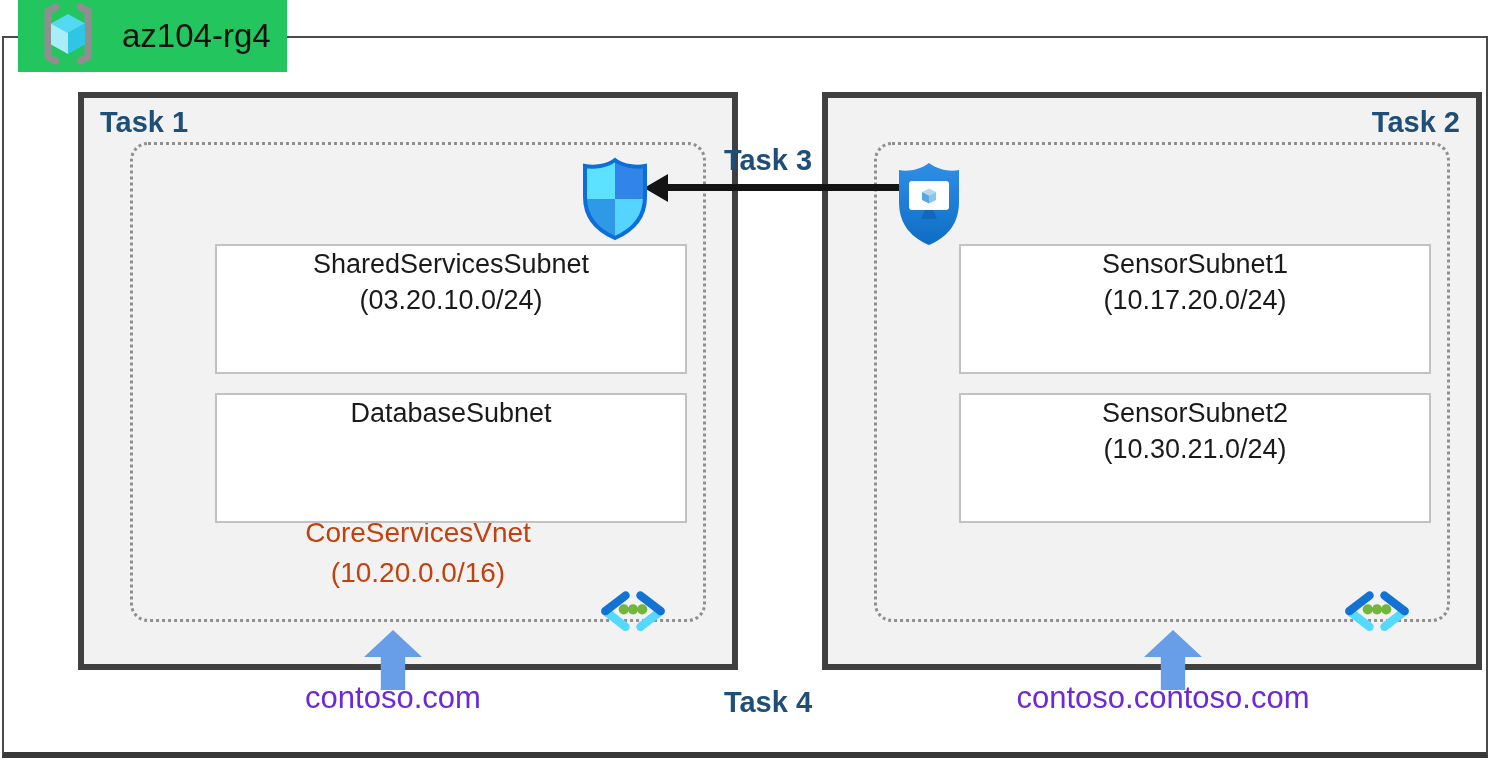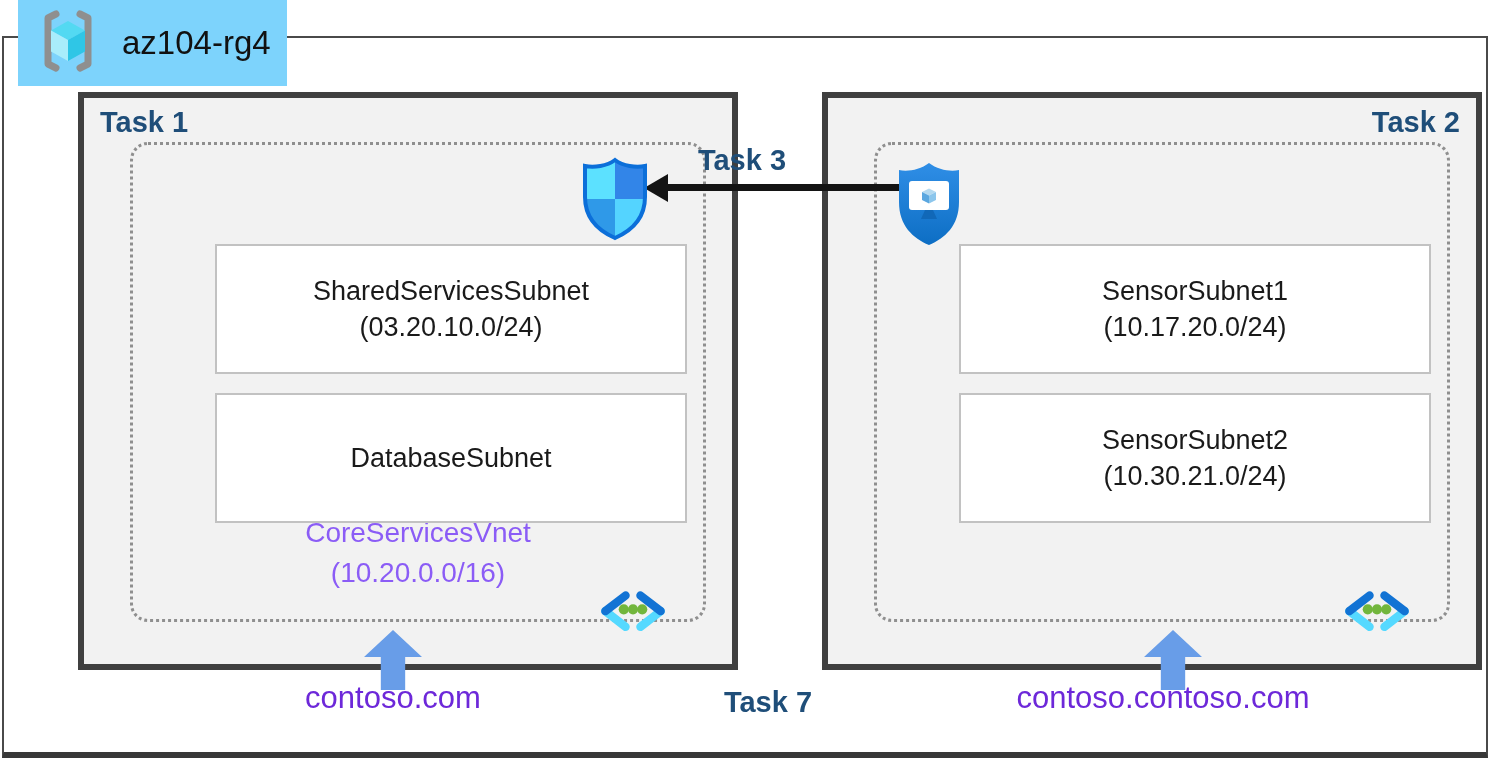--- a/index.html
+++ b/index.html
@@ -2,57 +2,57 @@
 <html><head>
 <meta charset="utf-8">
 <style>
   html,body{margin:0;padding:0;background:#fff;}
   #stage{position:relative;width:1490px;height:762px;background:#ffffff;overflow:hidden;
          font-family:"Liberation Sans", sans-serif;color:#1a1a1a;}
 
   
   .rg-frame{position:absolute;left:2px;top:36px;width:1482px;height:714px;
             border:2px solid #4a4a4a;border-bottom:6px solid #383838;z-index:1;}
-  .rg-header{position:absolute;left:18px;top:0px;height:70px;background:#7dd3fc;
-             display:flex;align-items:center;gap:20px;padding:8px 16px;z-index:6;}
+  .rg-header{position:absolute;left:18px;top:0px;height:70px;background:#22c55e;
+             display:flex;align-items:center;gap:20px;padding:1px 16px;z-index:6;}
   .rg-title{font-size:33px;color:#111;white-space:nowrap;}
 
   
   .task-box{position:absolute;top:92px;width:648px;height:566px;background:#f2f2f2;
             border:6px solid #404040;z-index:2;}
   .task-box.left{left:78px;}
   .task-box.right{left:822px;}
   .task-label{position:absolute;font-size:29px;font-weight:bold;color:#1f4e79;z-index:7;}
   .task-label.tl{top:8px;left:16px;}
   .task-label.tr{top:8px;right:16px;margin-left:36px;}
 
   
   .vnet{position:absolute;left:46px;top:44px;width:570px;height:474px;
         border:3px dotted #8f8f8f;border-radius:18px;}
   .subnet{position:absolute;left:82px;width:468px;height:126px;background:#ffffff;
-          border:2px solid #c2c2c2;display:flex;flex-direction:column;justify-content:center;
+          border:2px solid #c2c2c2;display:flex;flex-direction:column;
           align-items:center;text-align:center;z-index:3;}
   .subnet.s1{top:99px;}
   .subnet.s2{top:248px;}
   .subnet-line{font-size:27px;line-height:36px;color:#1a1a1a;}
   .vnet-label{position:absolute;left:0;right:0;bottom:26px;text-align:center;z-index:2;}
-  .vnet-line{font-size:28px;line-height:40px;color:#8b5cf6;}
+  .vnet-line{font-size:28px;line-height:40px;color:#c2410c;}
 
   
   .icon-abs{position:absolute;z-index:8;}
   .nsg-icon{left:581px;top:156px;}
   .bastion-icon{left:895px;top:160px;}
   .vnet-icon-pos{position:absolute;right:34px;bottom:-22px;z-index:8;}
 
   
   .peer-line{position:absolute;left:666px;top:184px;width:260px;height:7px;background:#141414;z-index:5;}
   .peer-head{position:absolute;left:644px;top:174px;width:0;height:0;z-index:5;
              border-top:14px solid transparent;border-bottom:14px solid transparent;
              border-right:24px solid #141414;}
-  .task3-label{position:absolute;left:672px;top:144px;width:140px;text-align:center;z-index:5;}
+  .task3-label{position:absolute;left:698px;top:144px;width:140px;text-align:center;z-index:5;}
 
   
   .up-arrow{position:absolute;width:58px;height:60px;background:#689de8;z-index:9;
             clip-path:polygon(50% 0%,100% 45%,71% 45%,71% 100%,29% 100%,29% 45%,0% 45%);}
   .up-arrow.left{left:364px;top:630px;}
   .up-arrow.right{left:1144px;top:630px;}
   .dns-label{position:absolute;top:680px;font-size:31px;color:#6d28d9;text-align:center;z-index:4;}
   .dns-label.left{left:243px;width:300px;}
   .dns-label.right{left:963px;width:400px;}
   .task4-label{position:absolute;left:698px;top:686px;width:140px;text-align:center;z-index:4;}
@@ -164,16 +164,16 @@
     </svg>
   </div>
 
   <div class="peer-line"></div>
   <div class="peer-head"></div>
   <div class="task-label task3-label">Task 3</div>
 
   <div class="up-arrow left"></div>
   <div class="up-arrow right"></div>
   <div class="dns-label left">contoso.com</div>
-  <div class="task-label task4-label">Task 7</div>
+  <div class="task-label task4-label">Task 4</div>
   <div class="dns-label right">contoso.contoso.com</div>
 
 </div>
 
 </body></html>

